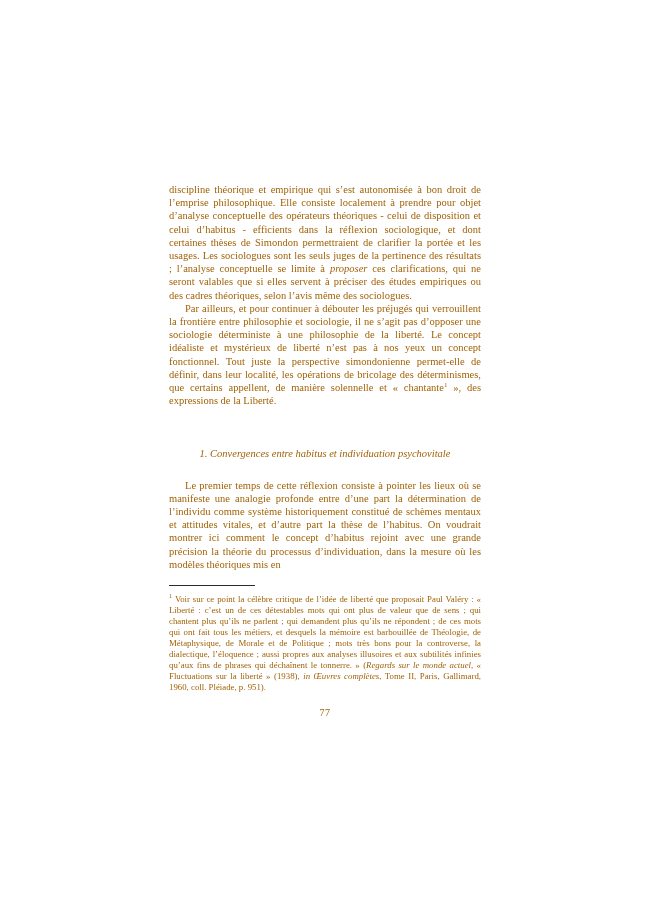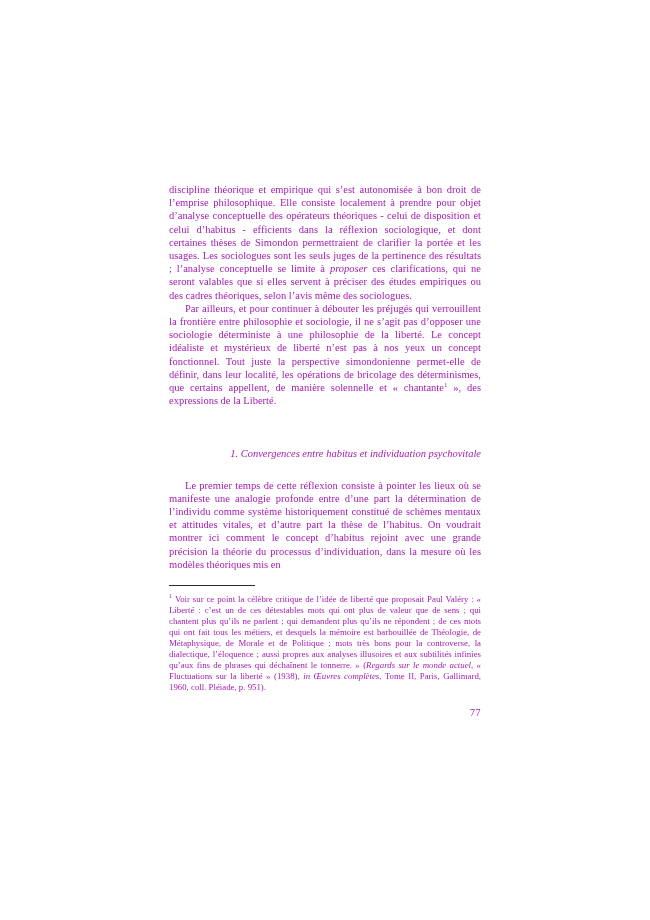--- a/index.html
+++ b/index.html
@@ -12,40 +12,40 @@
     background: #ffffff;
     position: relative;
     overflow: hidden;
   }
   .text-block {
     position: absolute;
     left: 169px;
     top: 183px;
     width: 312px;
     font-family: "Liberation Serif", "DejaVu Serif", serif;
-    color: #a21caf;
+    color: #a16207;
   }
   .para {
     font-size: 10.5px;
     line-height: 13.2px;
     text-align: justify;
     margin: 0;
   }
   .indent {
     text-indent: 16px;
   }
   .para-3 {
     margin-top: 18px;
   }
   .heading {
     font-size: 10.5px;
     line-height: 13.2px;
     font-style: italic;
     font-weight: normal;
-    text-align: right;
+    text-align: center;
     margin: 40px 0 0 0;
   }
   sup.note-ref {
     font-size: 7px;
     line-height: 0;
     vertical-align: super;
   }
   .fn-rule {
     width: 86px;
     height: 0;
@@ -55,21 +55,21 @@
   .footnote {
     font-size: 8.8px;
     line-height: 11px;
     text-align: justify;
     margin: 8px 0 0 0;
   }
   .footnote sup.note-ref {
     font-size: 6.5px;
   }
   .page-number {
-    text-align: right;
+    text-align: center;
     font-size: 10px;
     margin-top: 14px;
     letter-spacing: 0.5px;
   }
   i { font-style: italic; }
 </style>
 </head>
 <body>
 
 <div class="text-block">

